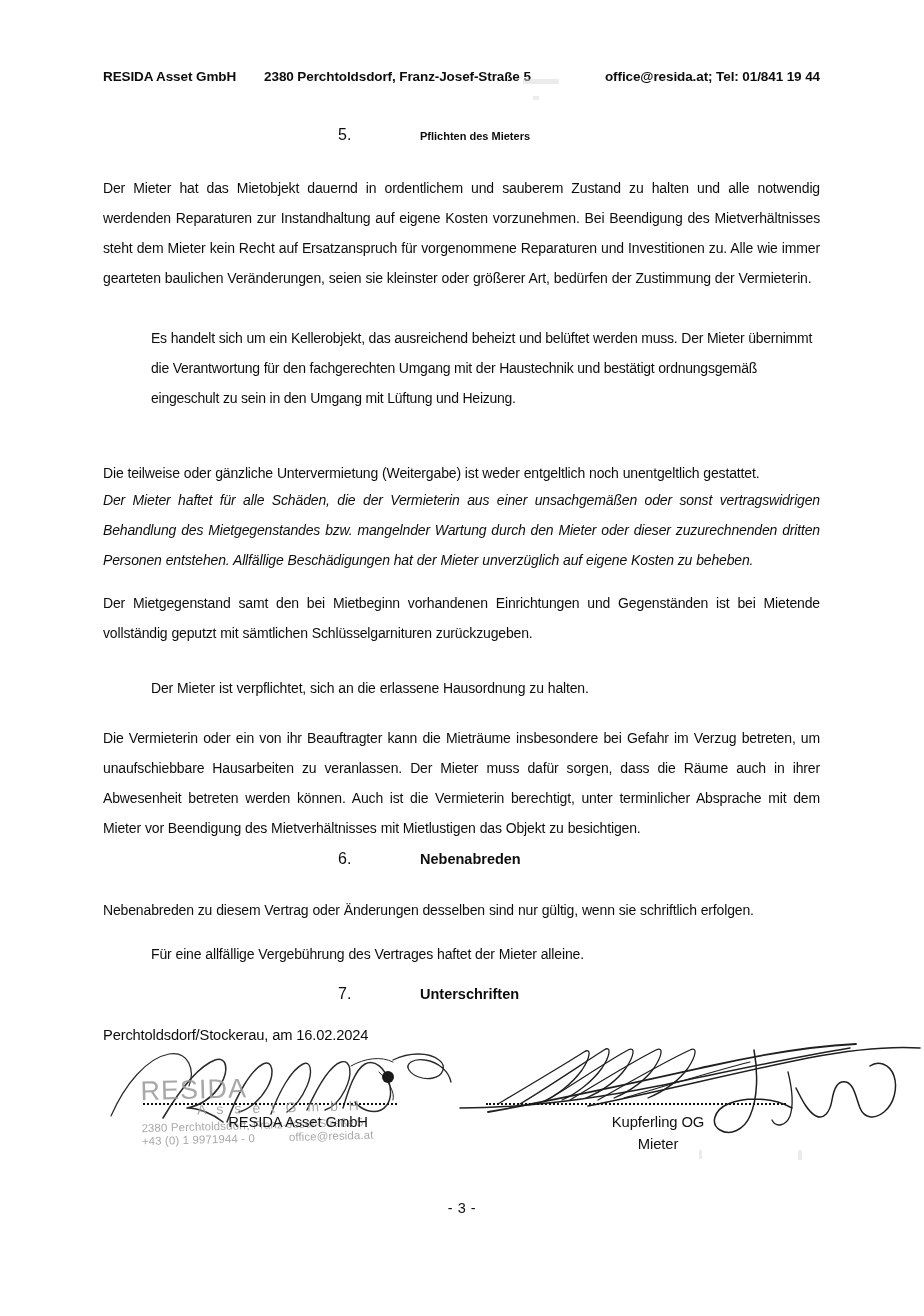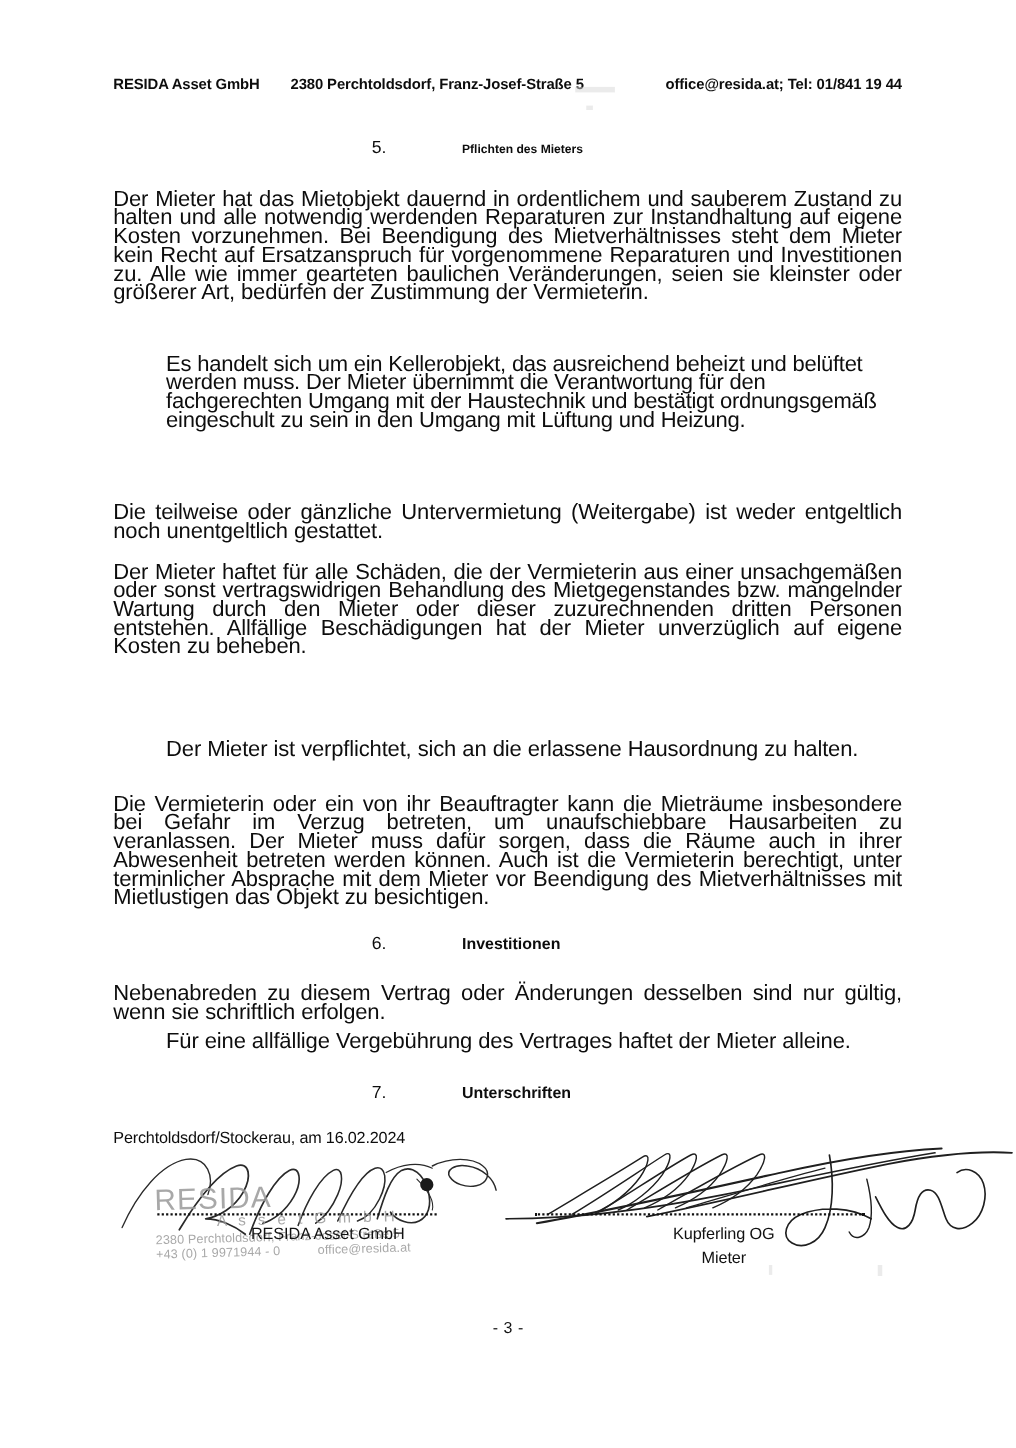--- a/index.html
+++ b/index.html
@@ -52,22 +52,22 @@
   }
   .heading-inner {
     display: inline-block;
     margin-left: 235px;
   }
   .heading-inner .num { display: inline-block; width: 82px; }
 
   
   p.body-par {
     margin: 0;
-    font-size: 20px;
-    line-height: 17px;
+    font-size: 14px;
+    line-height: 30px;
     text-align: justify;
     letter-spacing: -0.15px;
     word-spacing: 0.2px;
   }
   p.body-par.left {
     text-align: left;
     margin-left: 48px;
   }
   p.body-par.tight { letter-spacing: -0.25px; }
 
@@ -187,37 +187,40 @@
   </div>
 
   <div class="content" style="top:323px;">
     <p class="body-par left tight">Es handelt sich um ein Kellerobjekt, das ausreichend beheizt und belüftet werden muss. Der Mieter übernimmt die Verantwortung für den fachgerechten Umgang mit der Haustechnik und bestätigt ordnungsgemäß eingeschult zu sein in den Umgang mit Lüftung und Heizung.</p>
   </div>
 
   <div class="content" style="top:410px;margin-top:48px;">
     <p class="body-par">Die teilweise oder gänzliche Untervermietung (Weitergabe) ist weder entgeltlich noch unentgeltlich gestattet.</p>
   </div>
 
-  <div class="content" style="top:512px;">
+  <div class="content" style="top:485px;font-style:italic;">
     <p class="body-par">Der Mieter haftet für alle Schäden, die der Vermieterin aus einer unsachgemäßen oder sonst vertragswidrigen Behandlung des Mietgegenstandes bzw. mangelnder Wartung durch den Mieter oder dieser zuzurechnenden dritten Personen entstehen. Allfällige Beschädigungen hat der Mieter unverzüglich auf eigene Kosten zu beheben.</p>
   </div>
 
+  <div class="content" style="top:588px;">
+    <p class="body-par">Der Mietgegenstand samt den bei Mietbeginn vorhandenen Einrichtungen und Gegenständen ist bei Mietende vollständig geputzt mit sämtlichen Schlüsselgarnituren zurückzugeben.</p>
+  </div>
 
   <div class="content" style="top:673px;">
     <p class="body-par left">Der Mieter ist verpflichtet, sich an die erlassene Hausordnung zu halten.</p>
   </div>
 
   <div class="content" style="top:723px;">
     <p class="body-par">Die Vermieterin oder ein von ihr Beauftragter kann die Mieträume insbesondere bei Gefahr im Verzug betreten, um unaufschiebbare Hausarbeiten zu veranlassen. Der Mieter muss dafür sorgen, dass die Räume auch in ihrer Abwesenheit betreten werden können. Auch ist die Vermieterin berechtigt, unter terminlicher Absprache mit dem Mieter vor Beendigung des Mietverhältnisses mit Mietlustigen das Objekt zu besichtigen.</p>
   </div>
 
   <div class="content" style="top:850px;">
     <div class="heading-row">
       <span class="heading-inner">
-        <span class="num">6.</span><span style="font-size:14.5px;font-weight:bold;">Investitionen</span>
+        <span class="num">6.</span><span style="font-size:14.5px;font-weight:bold;">Nebenabreden</span>
       </span>
     </div>
   </div>
 
   <div class="content" style="top:939px;">
     <p class="body-par left">Für eine allfällige Vergebührung des Vertrages haftet der Mieter alleine.</p>
   </div>
   <div class="content" style="top:895px;">
     <p class="body-par">Nebenabreden zu diesem Vertrag oder Änderungen desselben sind nur gültig, wenn sie schriftlich erfolgen.</p>
   </div>

